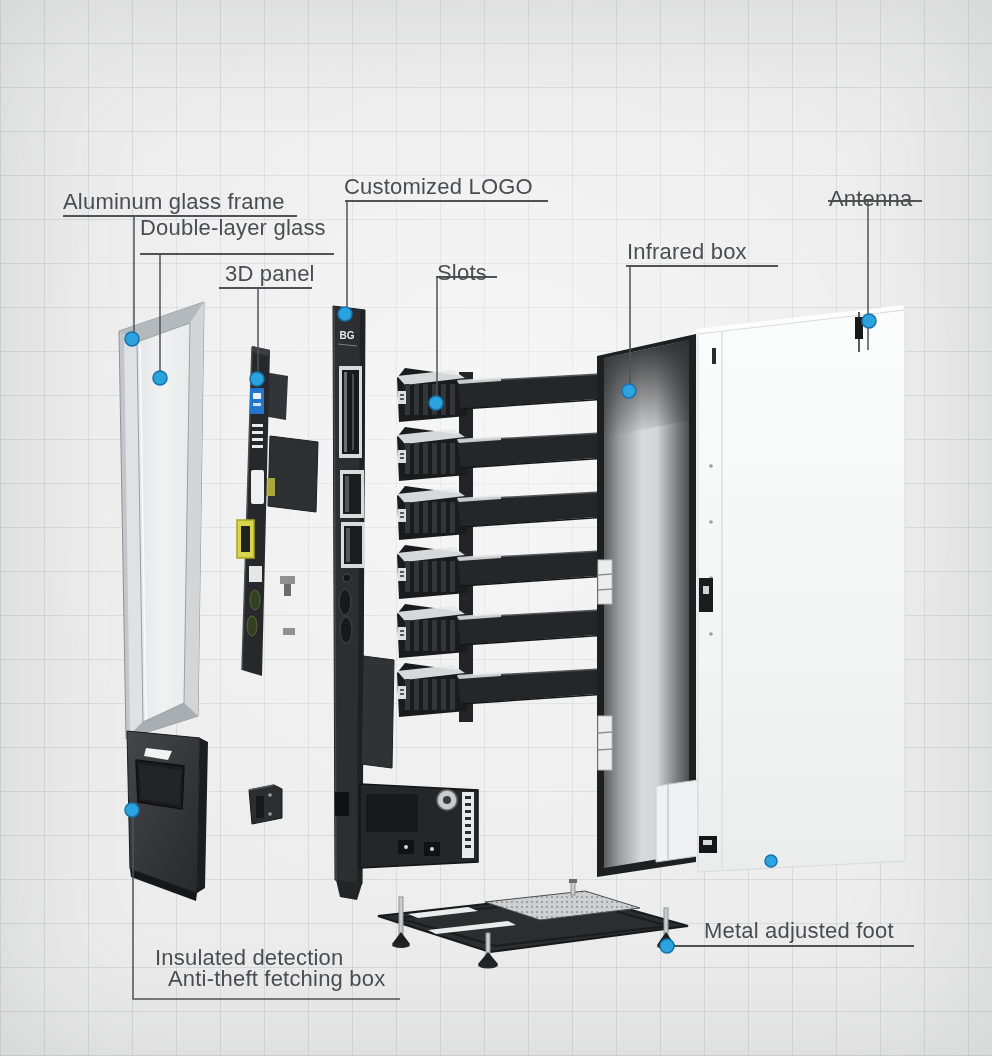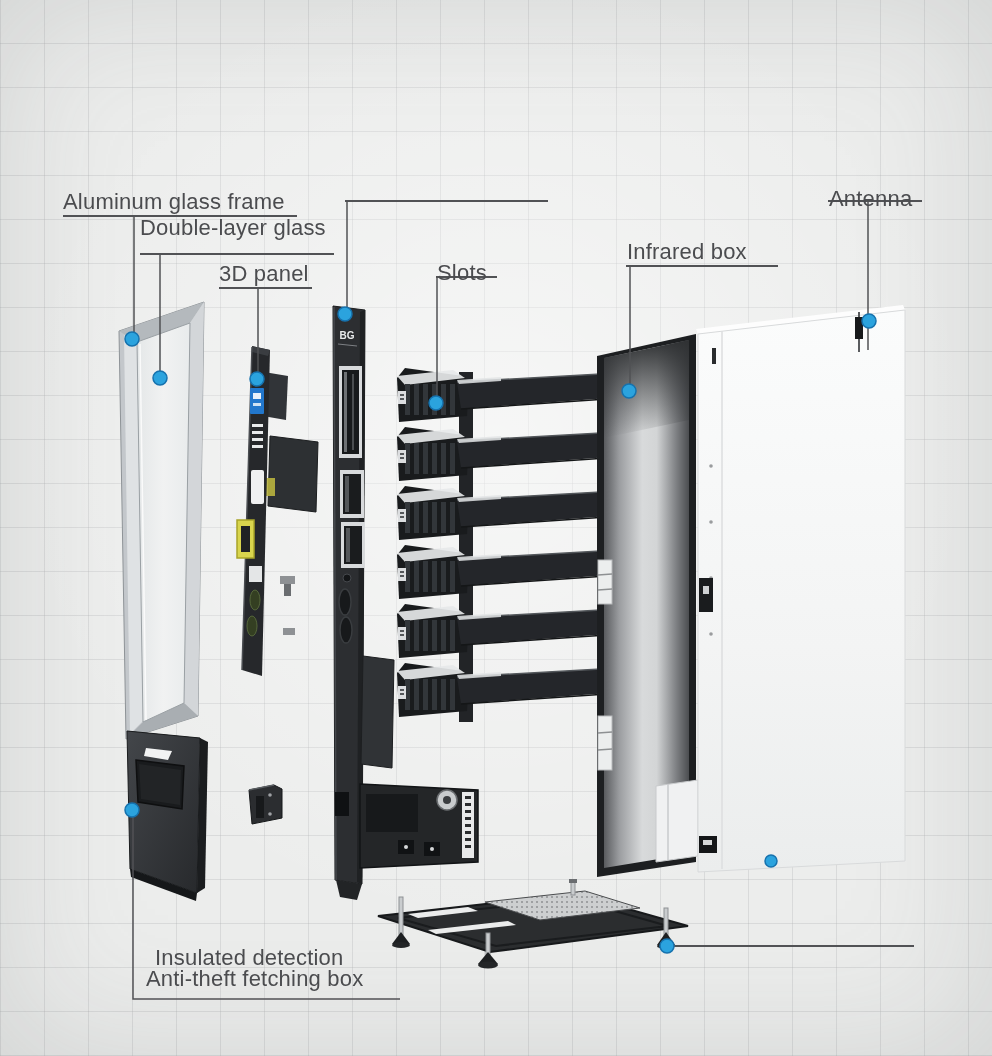--- a/index.html
+++ b/index.html
@@ -13,28 +13,28 @@
       repeating-linear-gradient(90deg, rgba(168,170,173,.28) 0 1px, rgba(0,0,0,0) 1px 44px);
     box-shadow:inset 0 0 140px rgba(90,92,95,.18);
   }
   svg.scene{position:absolute;left:0;top:0;}
   .lbl{
     position:absolute;color:#4b4c4f;font-size:22px;line-height:23px;
     white-space:nowrap;letter-spacing:.2px;z-index:5;
   }
   .lbl-aluminum{left:63px;top:190px;}
   .lbl-glass{left:140px;top:216px;}
-  .lbl-3d{left:219px;top:262px;}
+  .lbl-3d{left:225px;top:262px;}
   .lbl-logo{left:344px;top:175px;}
   .lbl-slots{left:437px;top:261px;}
   .lbl-insulated{left:627px;top:240px;}
   .lbl-antenna{left:829px;top:187px;}
   .lbl-foot{left:704px;top:919px;}
   .lbl-infrared{left:155px;top:946px;}
-  .lbl-antitheft{left:146px;top:967px;}
+  .lbl-antitheft{left:168px;top:967px;}
 </style>
 </head>
 <body>
 
 <div class="stage">
 
   <svg class="scene" width="992" height="1056" viewBox="0 0 992 1056">
     <defs>
       <linearGradient id="glassG" x1="0" y1="0" x2="1" y2="0">
         <stop offset="0" stop-color="#e4e7e8"></stop>
@@ -288,19 +288,21 @@
       <circle cx="869" cy="321" r="7"></circle>
       <circle cx="771" cy="861" r="6"></circle>
       <circle cx="667" cy="946" r="7"></circle>
       <circle cx="132" cy="810" r="7"></circle>
     </g>
   </svg>
 
   <div class="lbl lbl-aluminum">Aluminum glass frame</div>
   <div class="lbl lbl-glass">Double-layer glass</div>
   <div class="lbl lbl-3d">3D panel</div>
+  <div class="lbl lbl-logo">Customized LOGO</div>
   <div class="lbl lbl-slots">Slots</div>
   <div class="lbl lbl-insulated">Infrared box</div>
   <div class="lbl lbl-antenna">Antenna</div>
+  <div class="lbl lbl-foot">Metal adjusted foot</div>
   <div class="lbl lbl-infrared">Insulated detection</div>
   <div class="lbl lbl-antitheft">Anti-theft fetching box</div>
 
 </div>
 
 </body></html>

